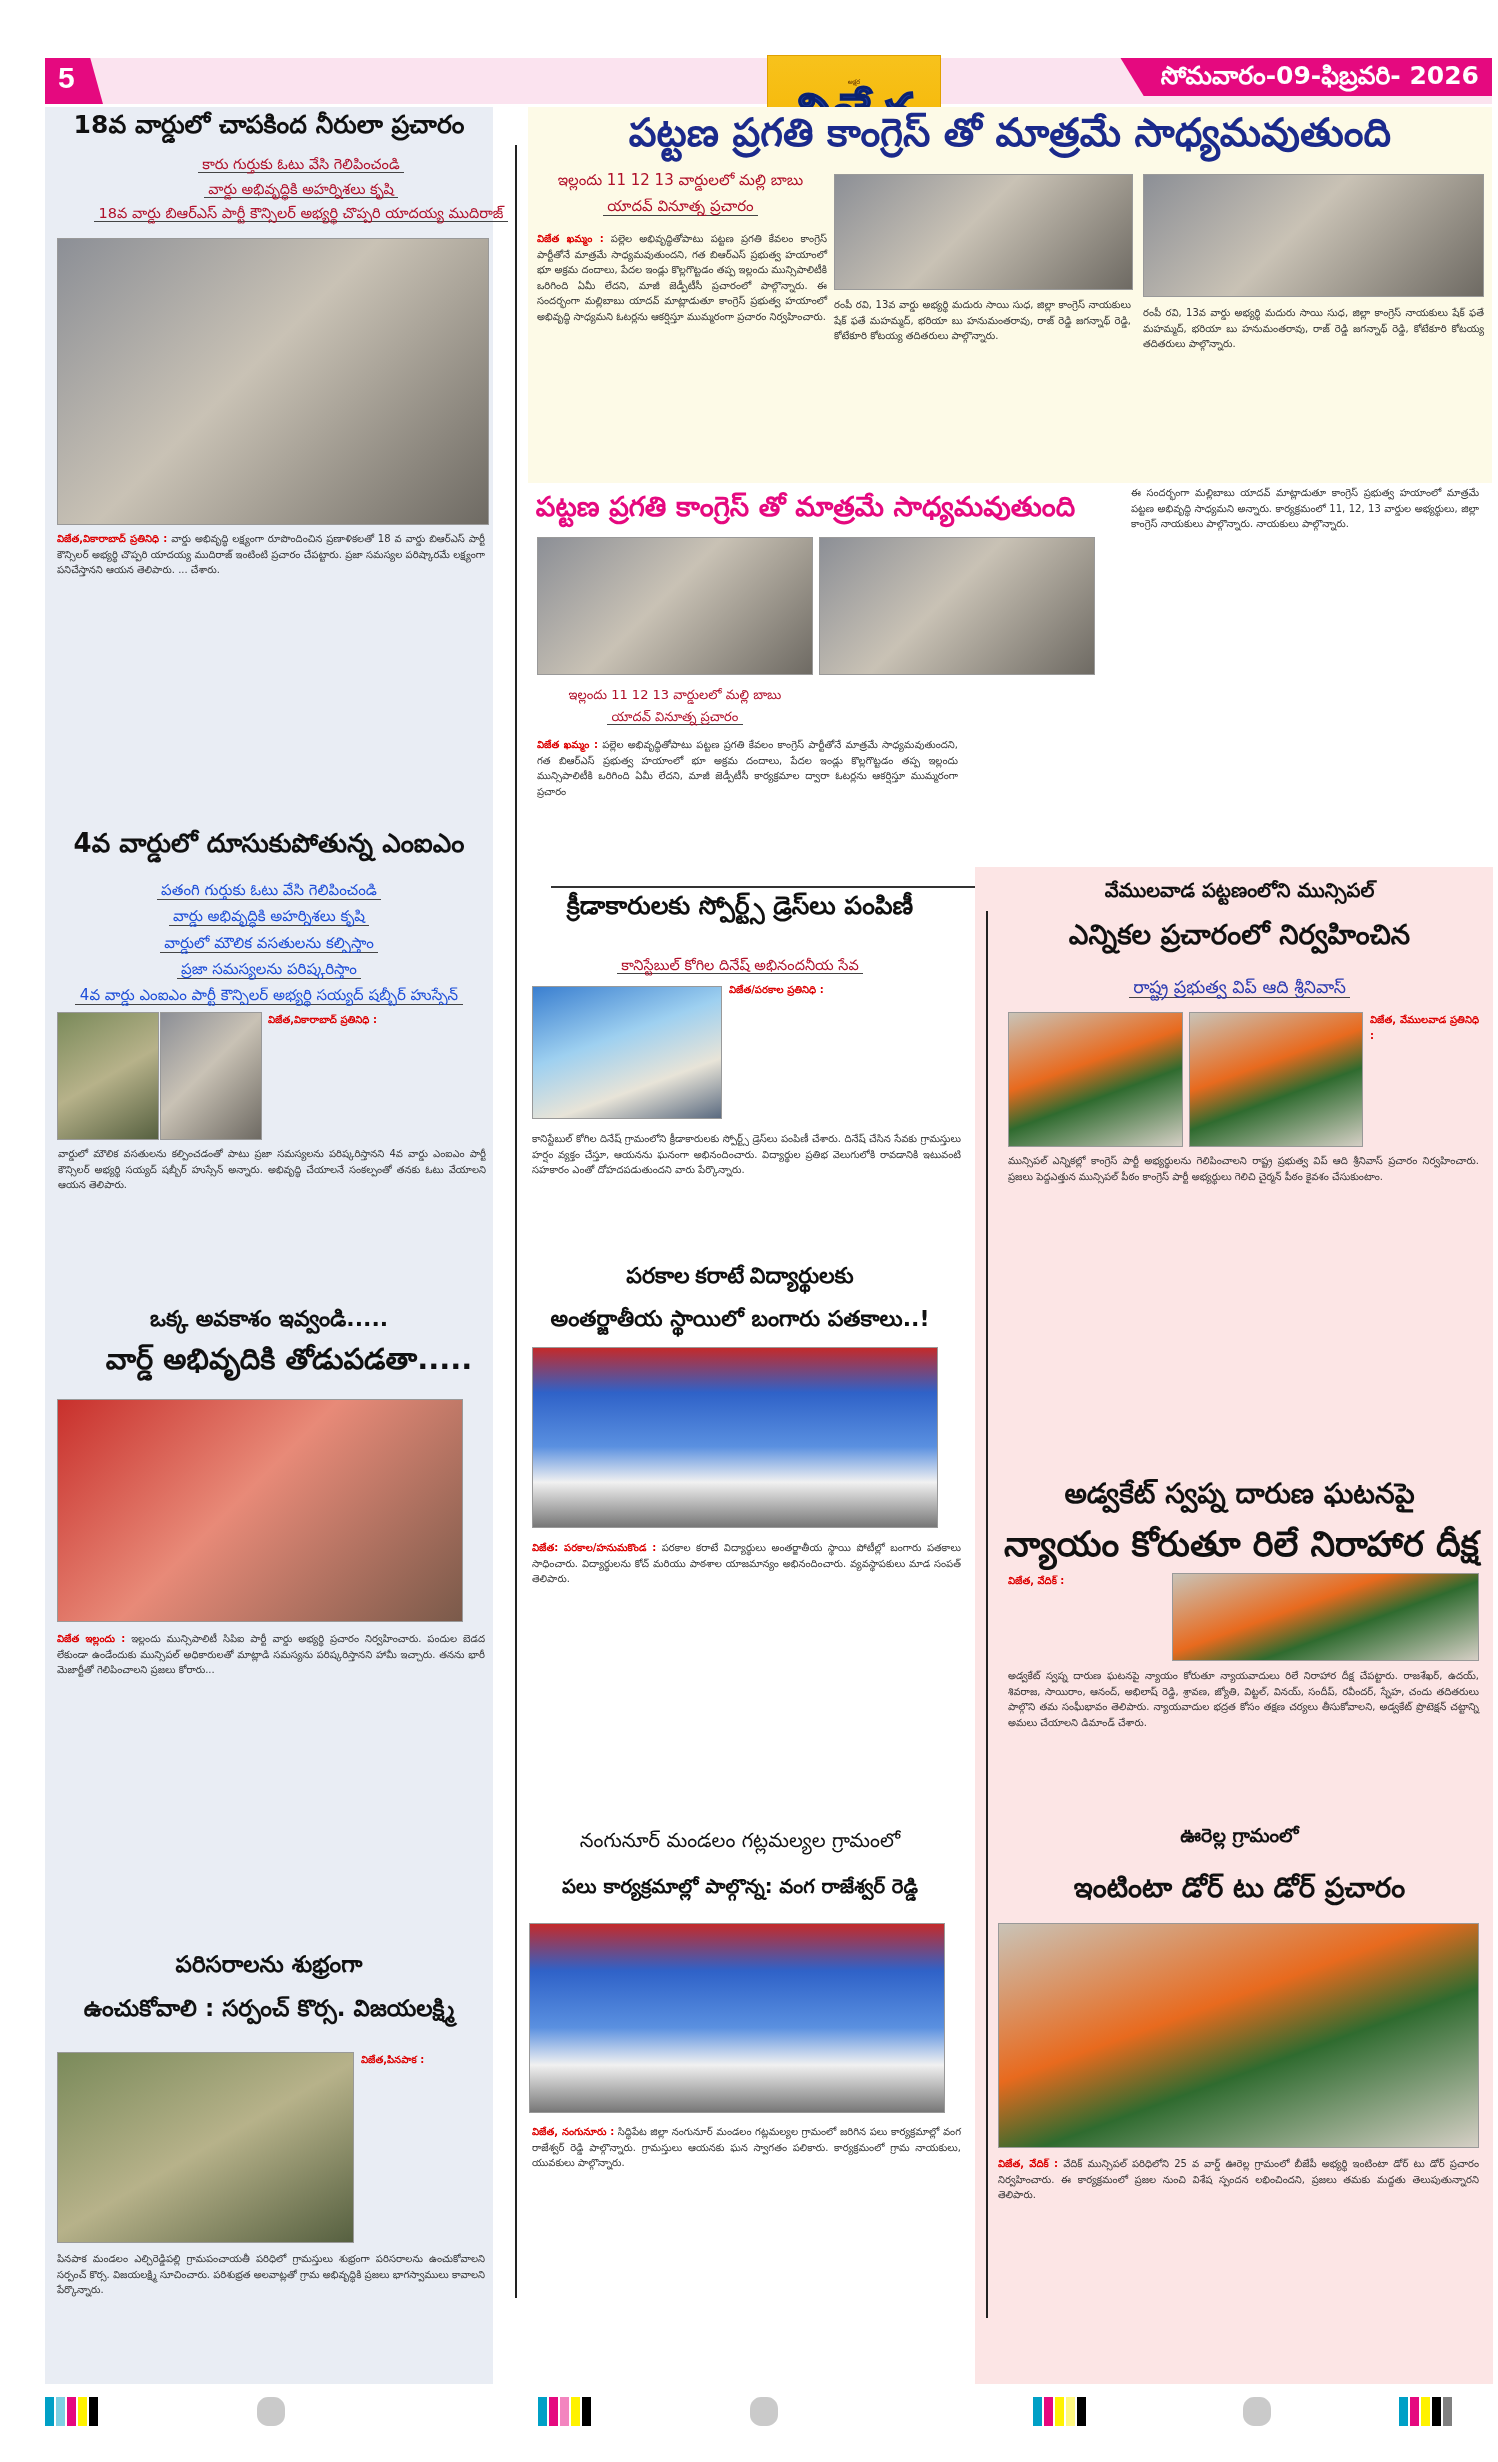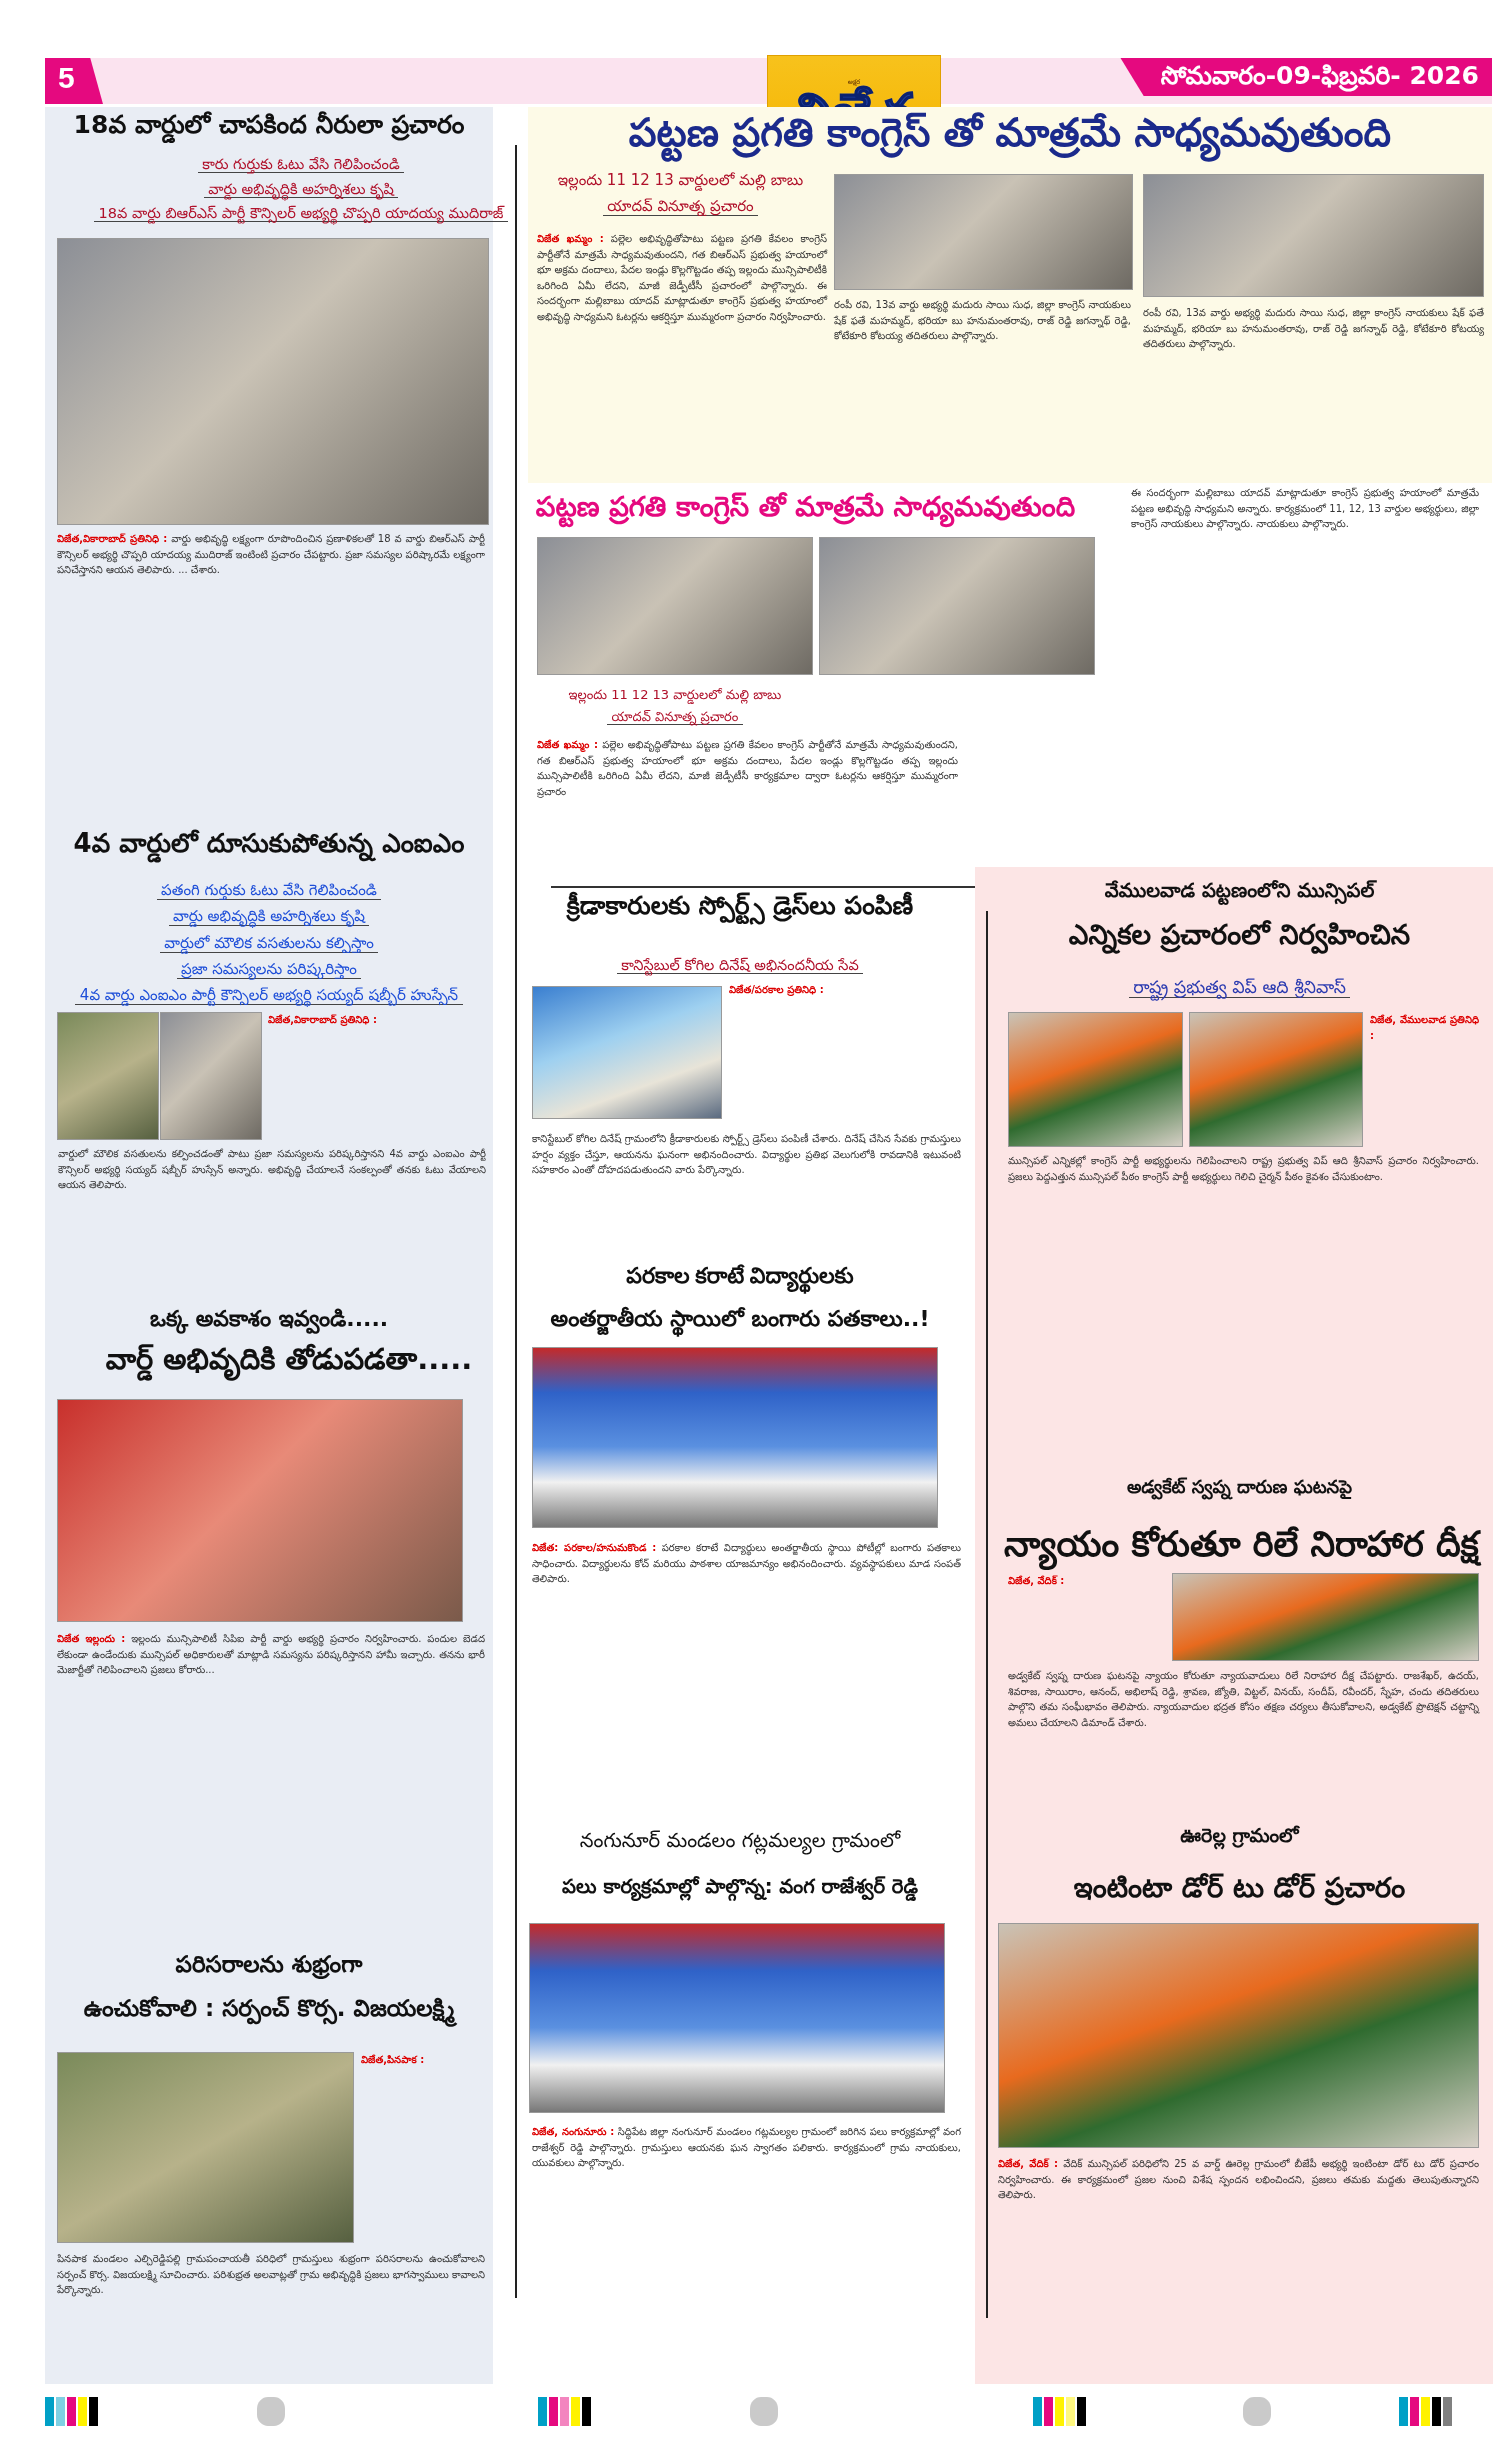--- a/index.html
+++ b/index.html
@@ -129,21 +129,21 @@
 <div class="abs panel-right"></div>
 <div class="abs vline" style="left:986px;top:911px;height:1407px;"></div>
 <div class="abs hl" style="left:993px;top:879px;width:493px;font-size:19.6px;">వేములవాడ పట్టణంలోని మున్సిపల్</div>
 <div class="abs hl" style="left:993px;top:918px;width:493px;font-size:27.6px;">ఎన్నికల ప్రచారంలో నిర్వహించిన</div>
 <div class="abs sub-blue" style="left:993px;top:977px;width:493px;"><span>రాష్ట్ర ప్రభుత్వ విప్ ఆది శ్రీనివాస్</span></div>
 <div class="abs photo crowd" style="left:1008px;top:1012px;width:175px;height:135px;"></div>
 <div class="abs photo crowd" style="left:1189px;top:1012px;width:174px;height:135px;"></div>
 <div class="abs body" style="left:1370px;top:1012px;width:109px;"><span class="dl">విజేత, వేములవాడ ప్రతినిధి :</span></div>
 <div class="abs body" style="left:1008px;top:1153px;width:471px;">మున్సిపల్ ఎన్నికల్లో కాంగ్రెస్ పార్టీ అభ్యర్థులను గెలిపించాలని రాష్ట్ర ప్రభుత్వ విప్ ఆది శ్రీనివాస్ ప్రచారం నిర్వహించారు. ప్రజలు పెద్దఎత్తున మున్సిపల్ పీఠం కాంగ్రెస్ పార్టీ అభ్యర్థులు గెలిచి చైర్మన్ పీఠం కైవశం చేసుకుంటాం.</div>
 
-<div class="abs hl" style="left:993px;top:1476px;width:493px;font-size:18px;">అడ్వకేట్ స్వప్న దారుణ ఘటనపై</div>
+<div class="abs hl" style="left:993px;top:1476px;width:493px;font-size:28px;">అడ్వకేట్ స్వప్న దారుణ ఘటనపై</div>
 <div class="abs hl" style="left:995px;top:1523px;width:493px;font-size:35px;">న్యాయం కోరుతూ రిలే నిరాహార దీక్ష</div>
 <div class="abs body" style="left:1008px;top:1573px;width:160px;"><span class="dl">విజేత, వేదిక్ :</span></div>
 <div class="abs photo crowd" style="left:1172px;top:1573px;width:307px;height:88px;"></div>
 <div class="abs body" style="left:1008px;top:1668px;width:471px;">అడ్వకేట్ స్వప్న దారుణ ఘటనపై న్యాయం కోరుతూ న్యాయవాదులు రిలే నిరాహార దీక్ష చేపట్టారు. రాజశేఖర్, ఉదయ్, శివరాజ, సాయిరాం, ఆనంద్, అభిలాష్ రెడ్డి, శ్రావణ, జ్యోతి, విట్టల్, వినయ్, సందీప్, రవీందర్, స్నేహ, చందు తదితరులు పాల్గొని తమ సంఘీభావం తెలిపారు. న్యాయవాదుల భద్రత కోసం తక్షణ చర్యలు తీసుకోవాలని, అడ్వకేట్ ప్రొటెక్షన్ చట్టాన్ని అమలు చేయాలని డిమాండ్ చేశారు.</div>
 
 <div class="abs hl" style="left:993px;top:1824px;width:493px;font-size:19px;">ఊరెల్ల గ్రామంలో</div>
 <div class="abs hl" style="left:993px;top:1871px;width:493px;font-size:27.6px;">ఇంటింటా డోర్ టు డోర్ ప్రచారం</div>
 <div class="abs photo crowd" style="left:998px;top:1923px;width:481px;height:225px;"></div>
 <div class="abs body" style="left:998px;top:2156px;width:481px;"><span class="dl">విజేత, వేదిక్ :</span> <span>వేదిక్ మున్సిపల్ పరిధిలోని 25 వ వార్డ్ ఊరెల్ల గ్రామంలో బీజేపీ అభ్యర్థి ఇంటింటా డోర్ టు డోర్ ప్రచారం నిర్వహించారు. ఈ కార్యక్రమంలో ప్రజల నుంచి విశేష స్పందన లభించిందని, ప్రజలు తమకు మద్దతు తెలుపుతున్నారని తెలిపారు.</span></div>
 

